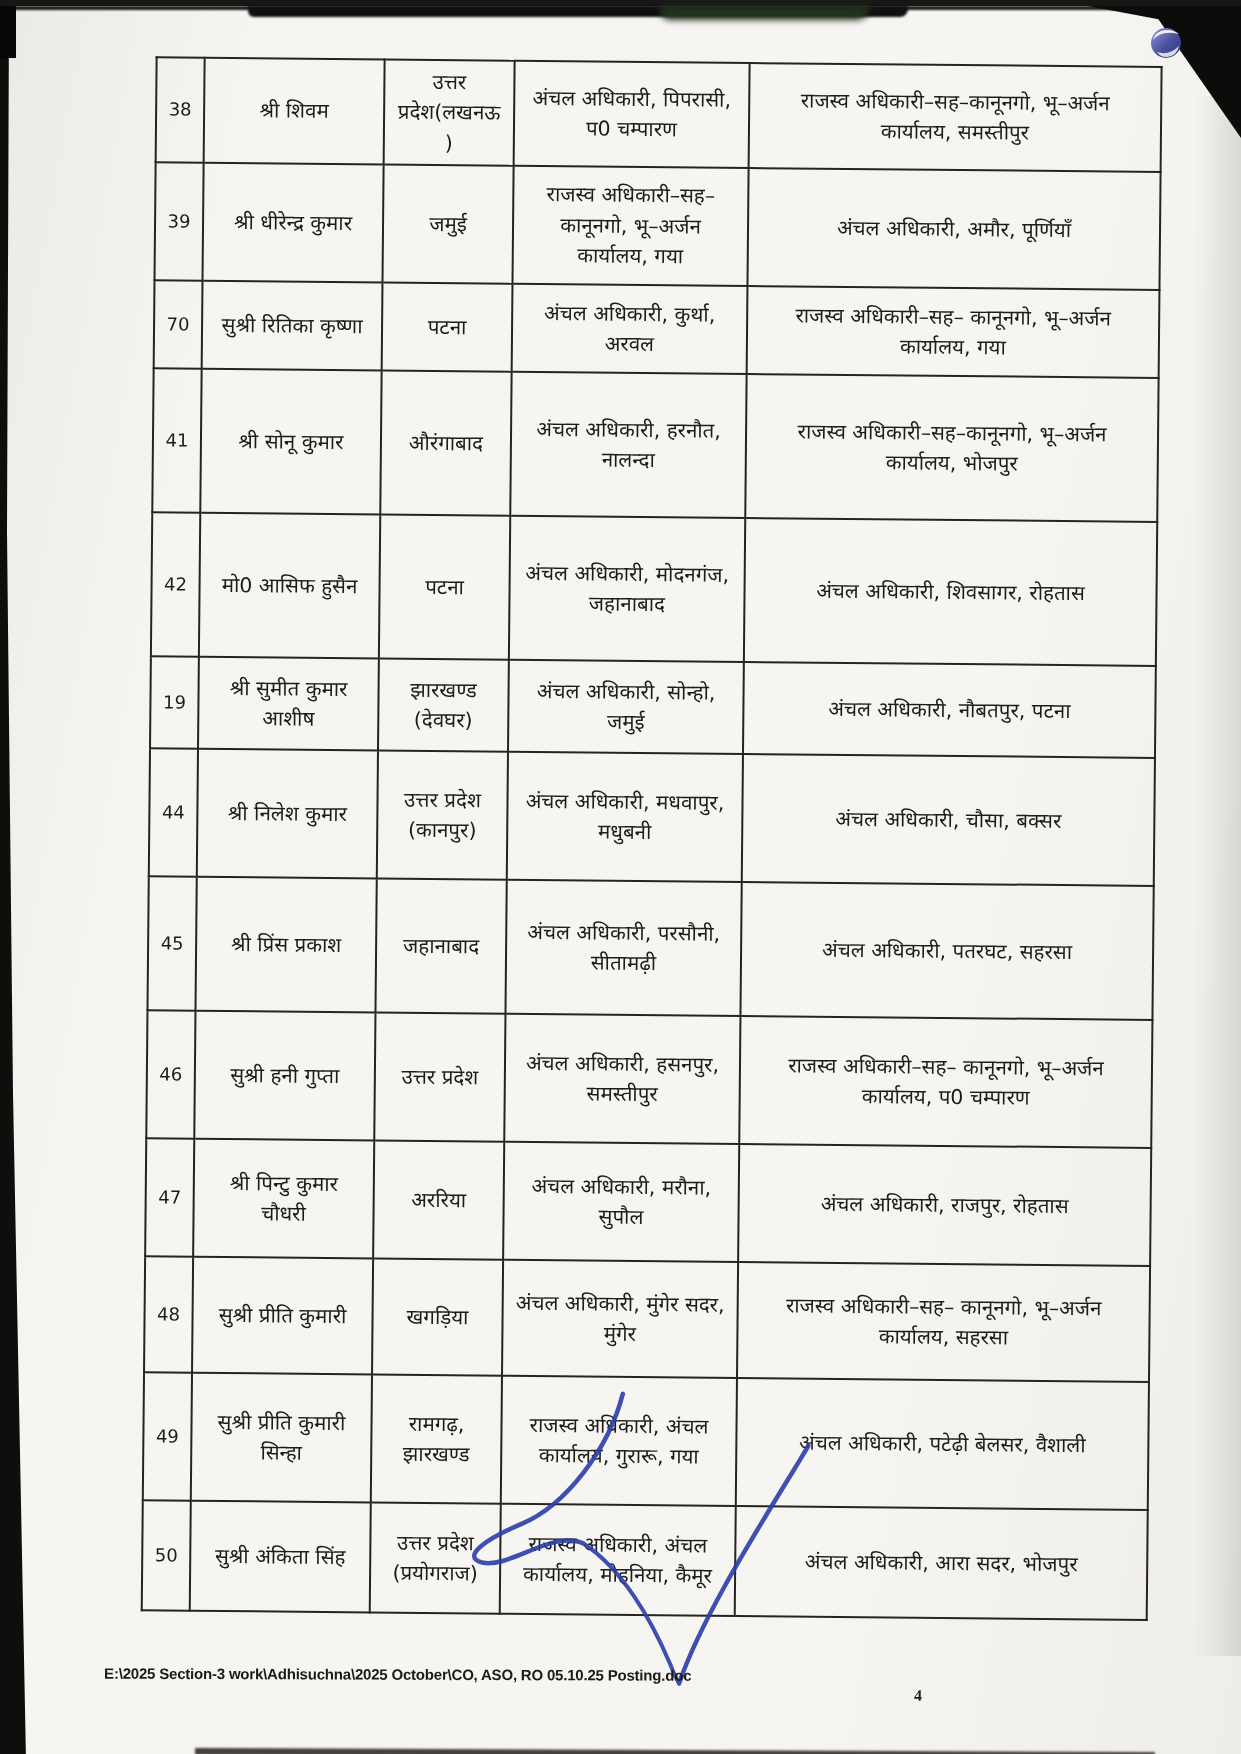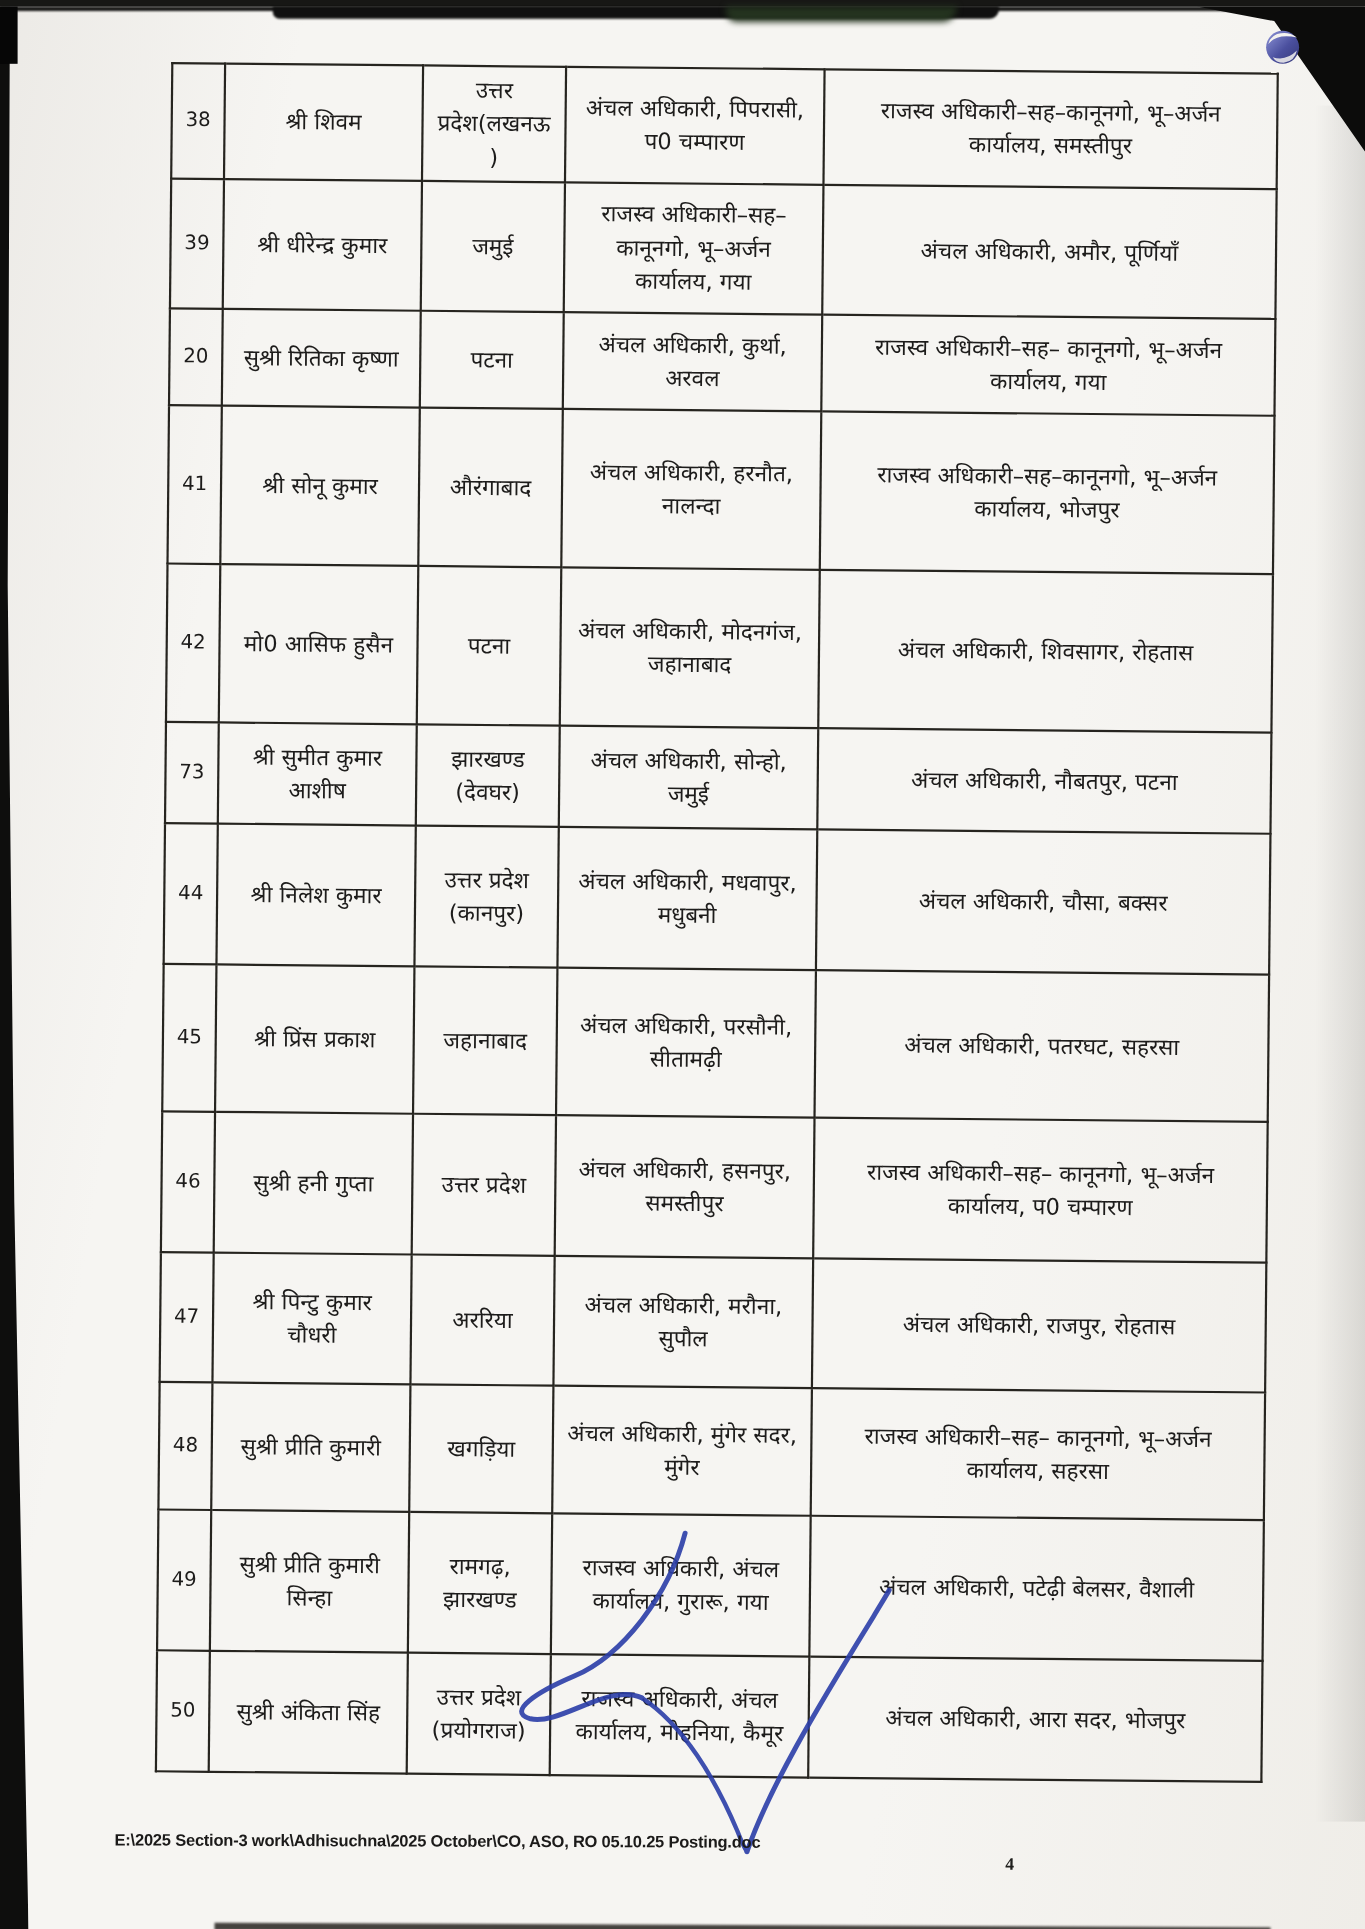--- a/index.html
+++ b/index.html
@@ -119,42 +119,42 @@
             <td>राजस्व अधिकारी–सह–कानूनगो, भू–अर्जन कार्यालय, समस्तीपुर</td>
           </tr>
           <tr>
             <td>39</td>
             <td>श्री धीरेन्द्र कुमार</td>
             <td>जमुई</td>
             <td>राजस्व अधिकारी–सह– कानूनगो, भू–अर्जन कार्यालय, गया</td>
             <td>अंचल अधिकारी, अमौर, पूर्णियाँ</td>
           </tr>
           <tr>
-            <td>20</td>
+            <td>70</td>
             <td>सुश्री रितिका कृष्णा</td>
             <td>पटना</td>
             <td>अंचल अधिकारी, कुर्था, अरवल</td>
             <td>राजस्व अधिकारी–सह– कानूनगो, भू–अर्जन कार्यालय, गया</td>
           </tr>
           <tr>
             <td>41</td>
             <td>श्री सोनू कुमार</td>
             <td>औरंगाबाद</td>
             <td>अंचल अधिकारी, हरनौत, नालन्दा</td>
             <td>राजस्व अधिकारी–सह–कानूनगो, भू–अर्जन कार्यालय, भोजपुर</td>
           </tr>
           <tr>
             <td>42</td>
             <td>मो0 आसिफ हुसैन</td>
             <td>पटना</td>
             <td>अंचल अधिकारी, मोदनगंज, जहानाबाद</td>
             <td>अंचल अधिकारी, शिवसागर, रोहतास</td>
           </tr>
           <tr>
-            <td>73</td>
+            <td>19</td>
             <td>श्री सुमीत कुमार आशीष</td>
             <td>झारखण्ड (देवघर)</td>
             <td>अंचल अधिकारी, सोन्हो, जमुई</td>
             <td>अंचल अधिकारी, नौबतपुर, पटना</td>
           </tr>
           <tr>
             <td>44</td>
             <td>श्री निलेश कुमार</td>
             <td>उत्तर प्रदेश (कानपुर)</td>
             <td>अंचल अधिकारी, मधवापुर, मधुबनी</td>

